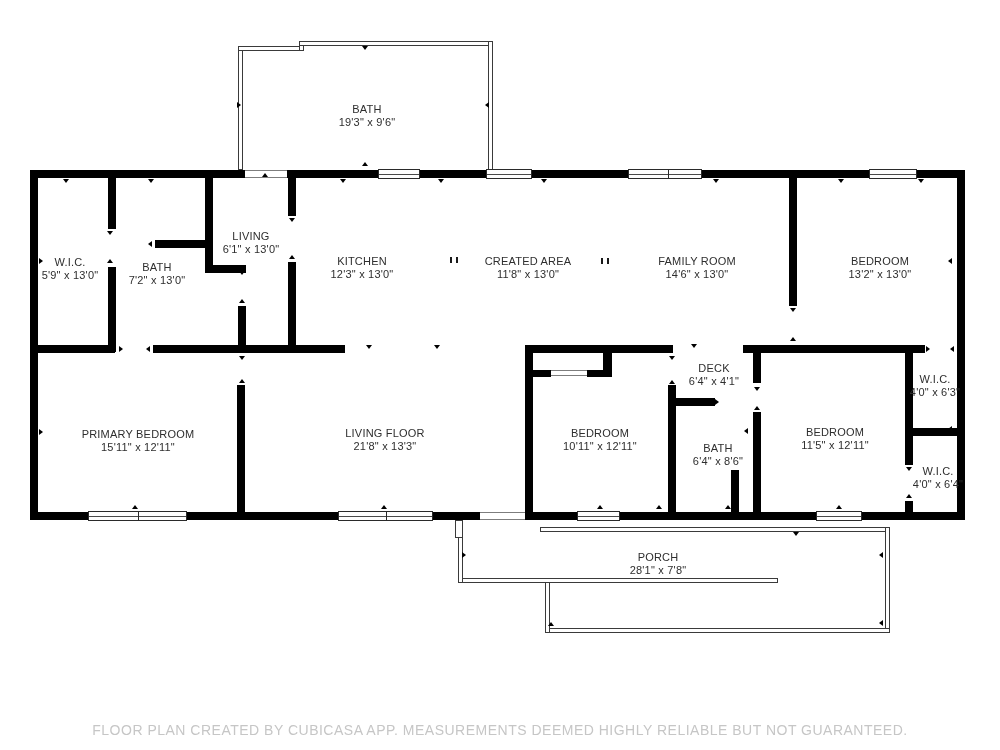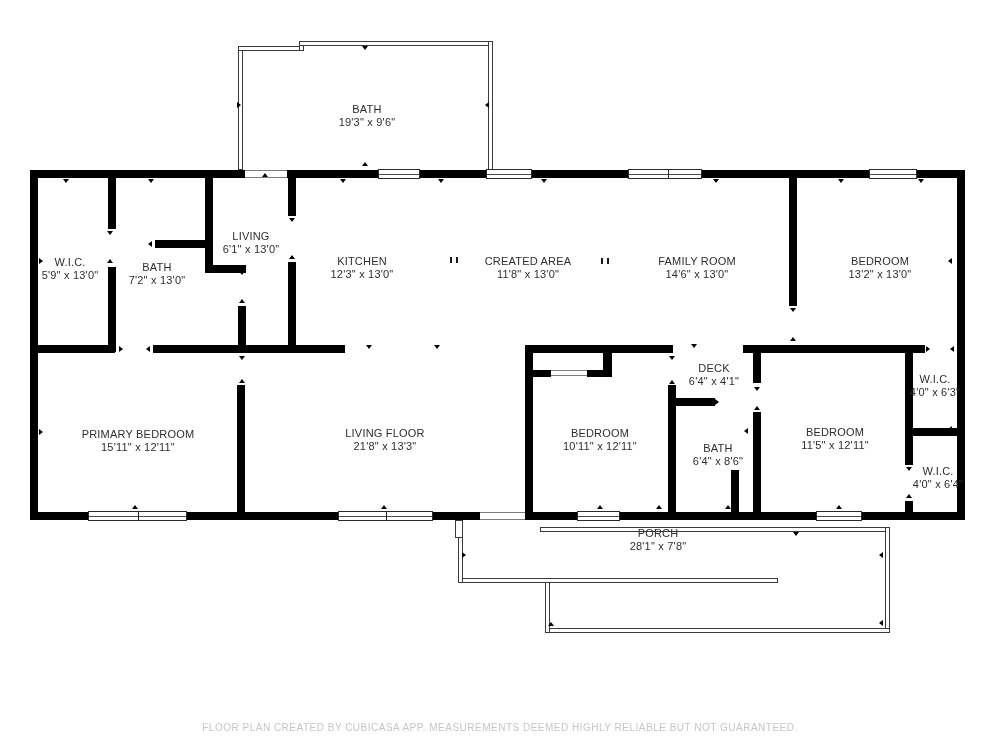--- a/index.html
+++ b/index.html
@@ -15,21 +15,21 @@
          font-size:11px;line-height:13px;letter-spacing:.2px;white-space:nowrap;}
   .tk{position:absolute;width:0;height:0;border:3px solid transparent;}
   .tk.d{border-top:4px solid #000;border-bottom:none;}
   .tk.u{border-bottom:4px solid #000;border-top:none;}
   .tk.l{border-right:4px solid #000;border-left:none;}
   .tk.r{border-left:4px solid #000;border-right:none;}
   .sep{position:absolute;width:4px;height:6px;border-left:2px solid #1a1a1a;border-right:2px solid #1a1a1a;box-sizing:content-box;}
   .watermark{position:absolute;left:4px;top:698px;font-size:27px;font-weight:bold;
              color:#cbcbcb;letter-spacing:2px;}
   .disclaimer{position:absolute;left:500px;top:722px;transform:translateX(-50%);
-              font-size:10px;letter-spacing:.5px;color:#c6c6c6;white-space:nowrap;}
+              font-size:14px;letter-spacing:.5px;color:#c6c6c6;white-space:nowrap;}
 </style>
 </head>
 <body>
 
 <div id="canvas">
 
   <div class="thin" style="left:238px;top:46px;width:5px;height:124px"></div>
   <div class="thin" style="left:238px;top:46px;width:64px;height:5px"></div>
   <div class="thin" style="left:299px;top:41px;width:5px;height:10px"></div>
   <div class="thin" style="left:299px;top:41px;width:194px;height:5px"></div>
@@ -226,20 +226,20 @@
     <div>11'5" x 12'11"</div>
   </div>
   <div class="label" style="left:935px;top:386px">
     <div>W.I.C.</div>
     <div>4'0" x 6'3"</div>
   </div>
   <div class="label" style="left:938px;top:478px">
     <div>W.I.C.</div>
     <div>4'0" x 6'4"</div>
   </div>
-  <div class="label" style="left:658px;top:540px">
+  <div class="label" style="left:658px;top:564px">
     <div>PORCH</div>
     <div>28'1" x 7'8"</div>
   </div>
 
   <div class="disclaimer">FLOOR PLAN CREATED BY CUBICASA APP. MEASUREMENTS DEEMED HIGHLY RELIABLE BUT NOT GUARANTEED.</div>
 
 </div>
 
 </body></html>

